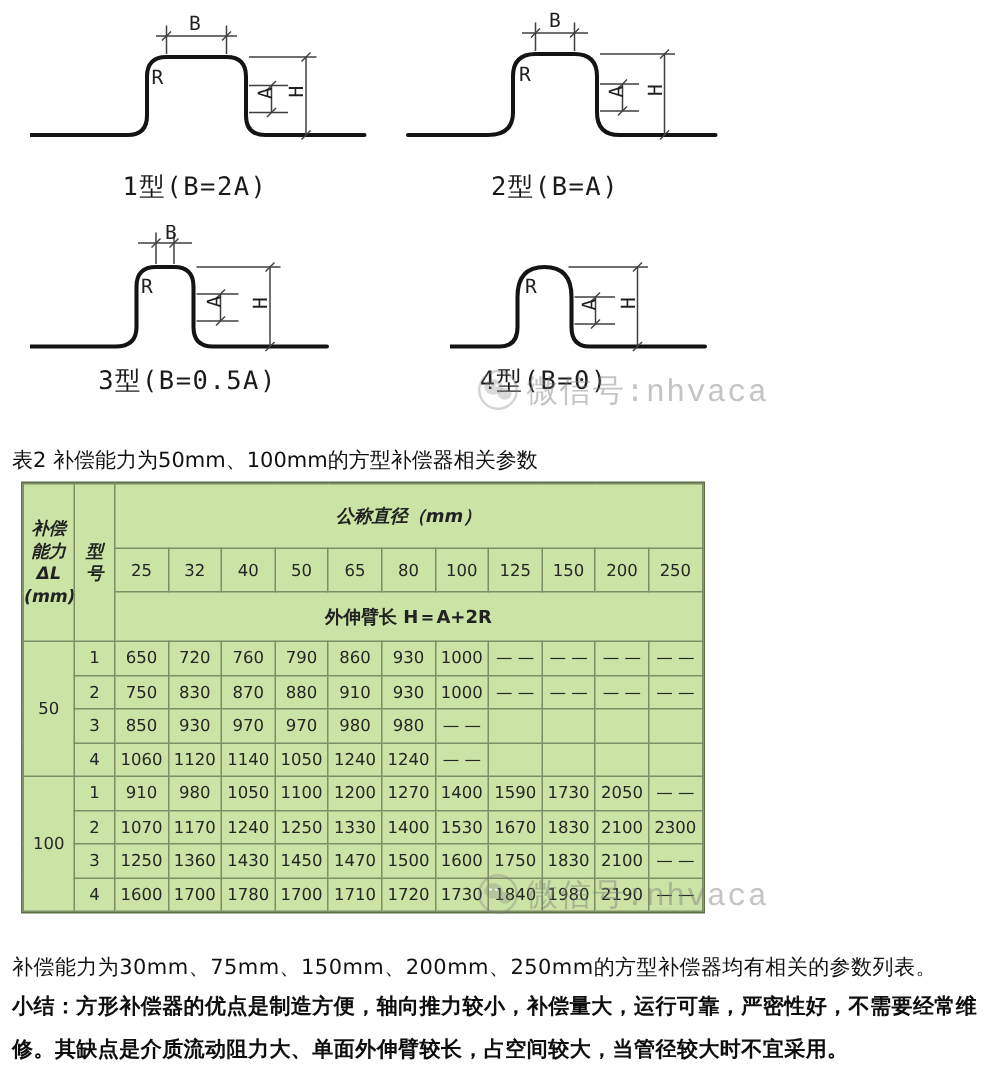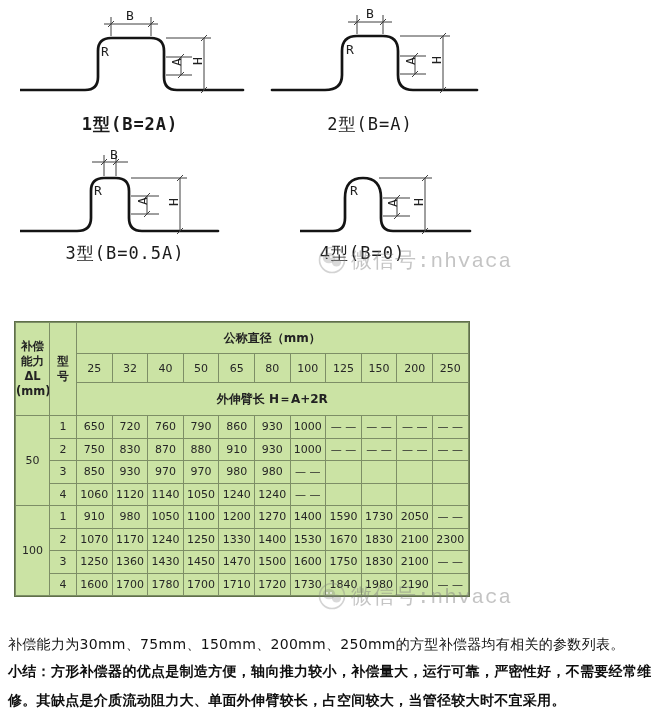--- a/index.html
+++ b/index.html
@@ -39,21 +39,21 @@
     outline:1px solid var(--table-outer);
   }
   .params th,.params td{
     border:1px solid var(--table-border);
     text-align:center;vertical-align:middle;
     font-size:11px;font-weight:normal;color:#262626;padding:0;
     overflow:hidden;white-space:nowrap;
   }
   .params th.head{font-size:12px;font-weight:bold;color:#222;}
   .params th.stack{white-space:pre-line;line-height:15px;font-size:11.5px;}
-  .params thead tr.r1{height:31px;}
+  .params thead tr.r1{height:43px;font-style:italic;}
   .params thead tr.r2{height:29px;}
   .params thead tr.r3{height:33px;}
   .params tbody tr{height:22.5px;}
   .params .dia{font-size:11px;font-weight:normal;}
 
   
   .wm{position:absolute;display:flex;align-items:center;gap:5px;pointer-events:none;}
   .wm-text{
     font-size:21px;letter-spacing:1px;color:var(--wm);
     font-family:Liberation Mono, monospace;
@@ -91,21 +91,21 @@
       <line class="dim" x1="158" y1="55" x2="164" y2="49"></line>
       <line class="dim" x1="158" y1="73" x2="164" y2="67"></line>
       <text class="dimtext" x="156" y="66" transform="rotate(-90 156 61)">A</text>
 
       <line class="dim" x1="146" y1="33" x2="191" y2="33"></line>
       <line class="dim" x1="184" y1="33" x2="184" y2="85"></line>
       <line class="dim" x1="181" y1="36" x2="187" y2="30"></line>
       <line class="dim" x1="181" y1="88" x2="187" y2="82"></line>
       <text class="dimtext" x="178" y="64" transform="rotate(-90 178 60)">H</text>
     </svg>
-    <div class="fig-caption" style="width:220px;font-weight:bold;">1型(B=2A)</div>
+    <div class="fig-caption" style="width:220px;">1型(B=2A)</div>
   </div>
 
   <div class="fig" style="left:270px;top:5px;width:230px;">
     <svg width="230" height="108" viewBox="0 0 230 108">
       <path class="pipe" d="M 2 85 L 55 85 Q 72 85 72 70 L 72 46 Q 72 31 87 31 L 113 31 Q 128 31 128 46 L 128 70 Q 128 85 143 85 L 207 85"></path>
 
       <line class="dim" x1="87" y1="29" x2="87" y2="10"></line>
       <line class="dim" x1="113" y1="29" x2="113" y2="10"></line>
       <line class="dim" x1="78" y1="17" x2="122" y2="17"></line>
       <line class="dim" x1="84" y1="20" x2="90" y2="14"></line>
@@ -185,20 +185,21 @@
     <svg width="28" height="28" viewBox="0 0 28 28">
       <circle cx="14" cy="14" r="12.5" fill="none" stroke="rgba(130,130,130,0.35)" stroke-width="1.6"></circle>
       <ellipse cx="11" cy="12" rx="6.2" ry="5.2" fill="rgba(130,130,130,0.30)"></ellipse>
       <ellipse cx="18.5" cy="16.5" rx="4.6" ry="4" fill="rgba(130,130,130,0.30)"></ellipse>
       <circle cx="9" cy="11" r="0.9" fill="rgba(255,255,255,0.9)"></circle>
       <circle cx="13" cy="11" r="0.9" fill="rgba(255,255,255,0.9)"></circle>
     </svg>
     <span class="wm-text">微信号:nhvaca</span>
   </div>
 
+  <div class="tbl-caption">表2 补偿能力为50mm、100mm的方型补偿器相关参数</div>
 
   <table class="params">
     <colgroup>
       <col style="width:34px">
         <col style="width:27px">
       <col span="11" style="width:35.6px">
     </colgroup>
     <thead>
       <tr class="r1">
         <th rowspan="3" class="head stack">补偿

